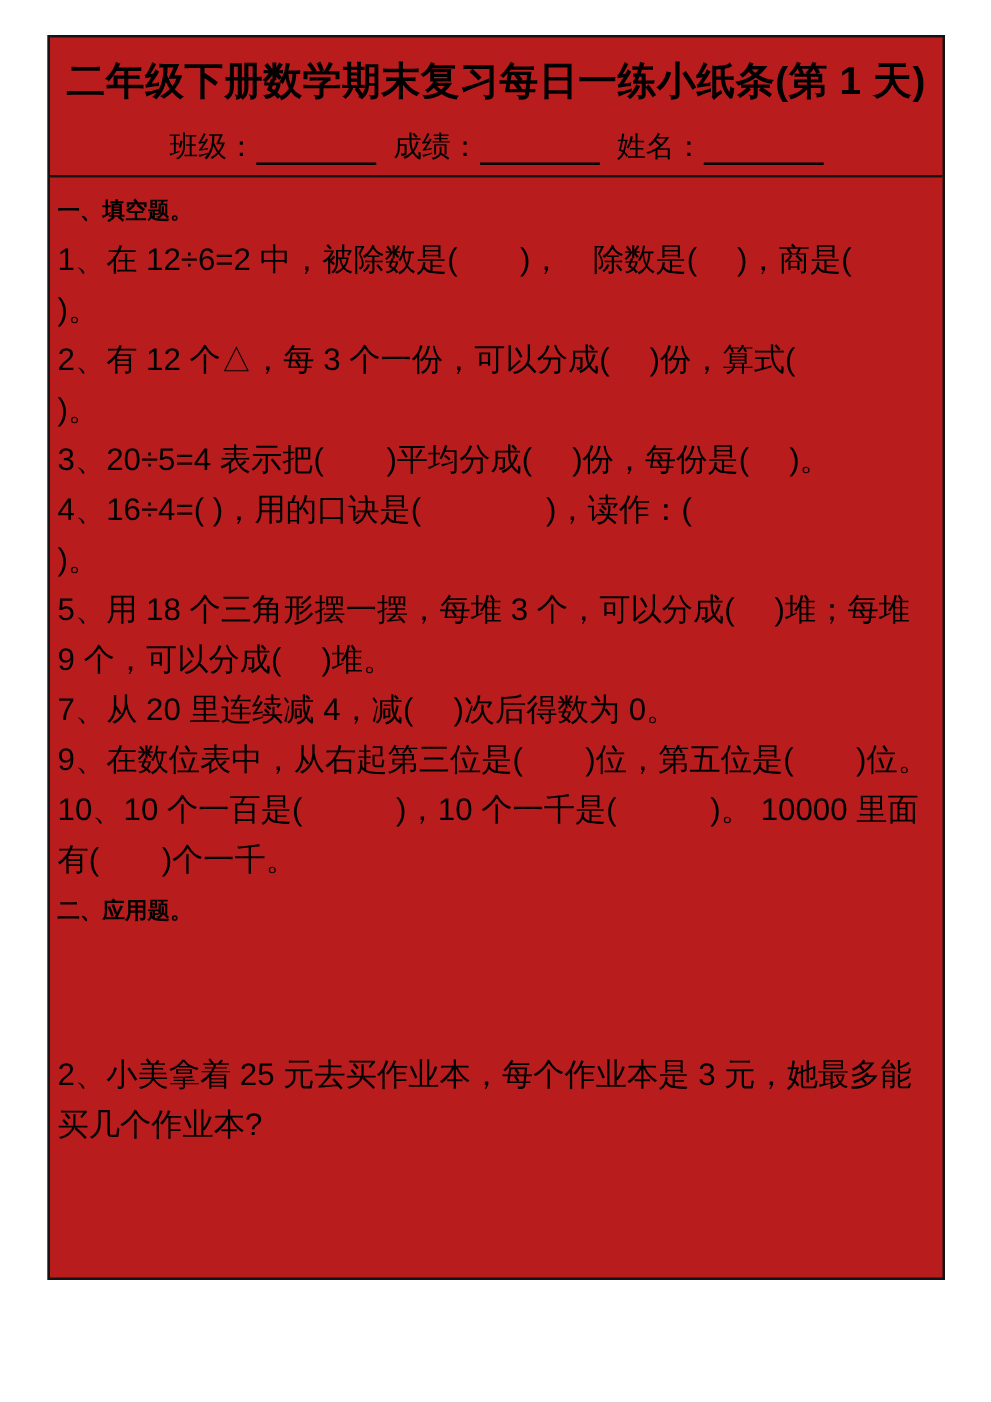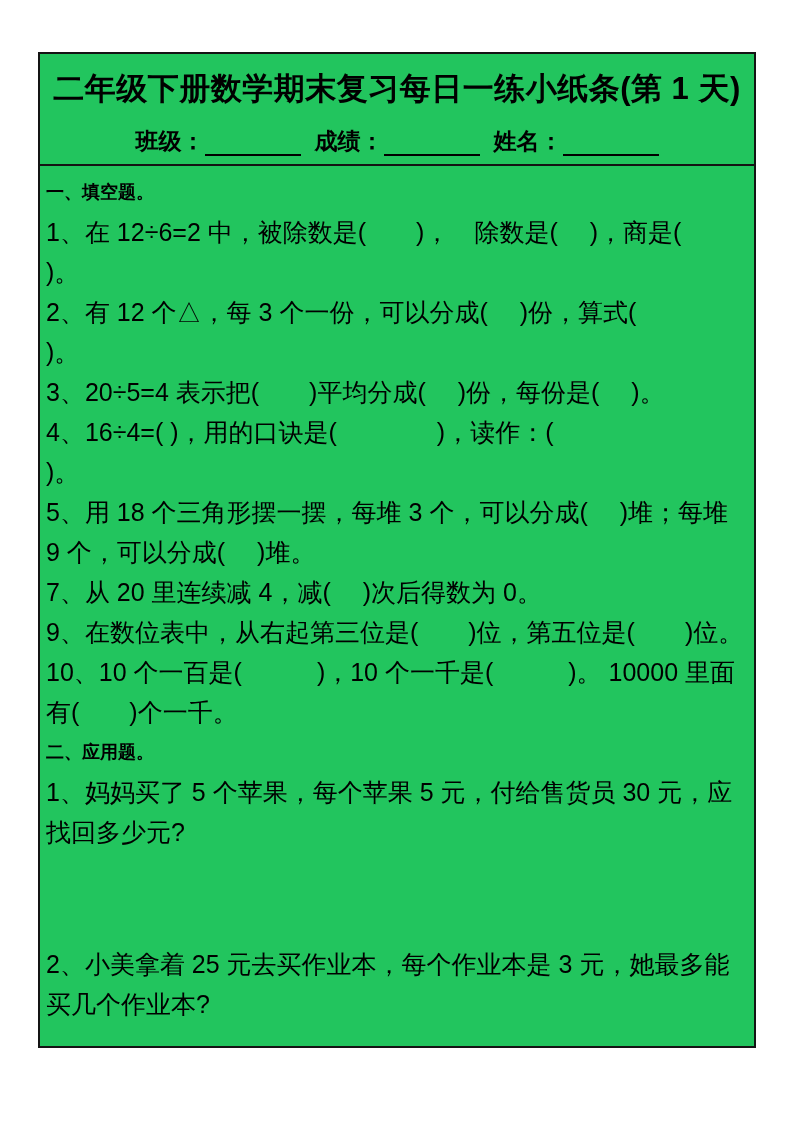--- a/index.html
+++ b/index.html
@@ -8,25 +8,25 @@
       width: 793px;
       height: 1122px;
       position: relative;
       font-family: "Liberation Sans", sans-serif;
       color: #000000;
       overflow: hidden;
     }
     .sheet {
       position: absolute;
       left: 38px;
-      top: 52px;
+      top: 28px;
       width: 718px;
       height: 996px;
       border: 2px solid #141414;
-      background: #22c55e;
+      background: #b91c1c;
     }
     .sheet-header {
       border-bottom: 2px solid #141414;
       padding: 14px 10px 8px 10px;
     }
     .worksheet-title {
       text-align: center;
       font-size: 31px;
       font-weight: bold;
       line-height: 42px;
@@ -40,21 +40,21 @@
       gap: 14px;
       margin-top: 12px;
       height: 34px;
     }
     .info-field {
       display: flex;
       align-items: flex-end;
     }
     .info-label {
       font-size: 23px;
-      font-weight: bold;
+      font-weight: normal;
       line-height: 30px;
     }
     .blank-line {
       display: inline-block;
       width: 96px;
       height: 28px;
       border-bottom: 2px solid #000000;
     }
     .sheet-body {
       padding: 6px 8px 0 6px;
@@ -102,18 +102,17 @@
     <div class="question">2、有 12 个△，每 3 个一份，可以分成(　 )份，算式(　　　　　)。</div>
     <div class="question">3、20÷5=4 表示把(　　)平均分成(　 )份，每份是(　 )。</div>
     <div class="question">4、16÷4=( )，用的口诀是(　　　　)，读作：(　　　　　　　)。</div>
     <div class="question">5、用 18 个三角形摆一摆，每堆 3 个，可以分成(　 )堆；每堆 9 个，可以分成(　 )堆。</div>
     <div class="question">7、从 20 里连续减 4，减(　 )次后得数为 0。</div>
     <div class="question">9、在数位表中，从右起第三位是(　　)位，第五位是(　　)位。</div>
     <div class="question">10、10 个一百是(　　　)，10 个一千是(　　　)。 10000 里面有(　　)个一千。</div>
 
     <div class="section-heading">二、应用题。</div>
 
-    <div class="question">1、妈妈买了 5 个苹果，每个苹果 5 元，付给售货员 30 元，应找回多少元?</div>
     <div class="work-space"></div>
     <div class="question">2、小美拿着 25 元去买作业本，每个作业本是 3 元，她最多能买几个作业本?</div>
 
   </div>
 </div>
 
 </body></html>

